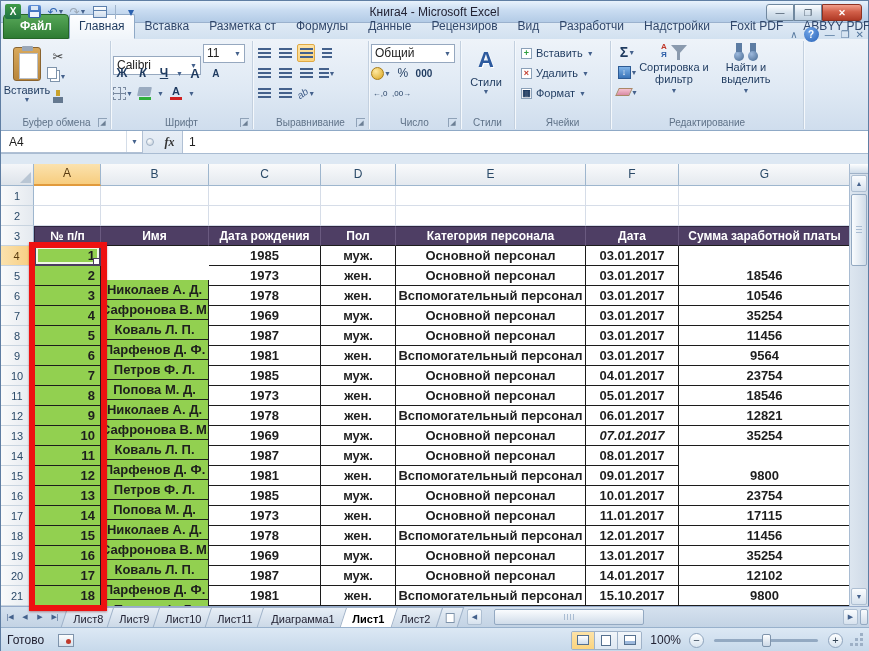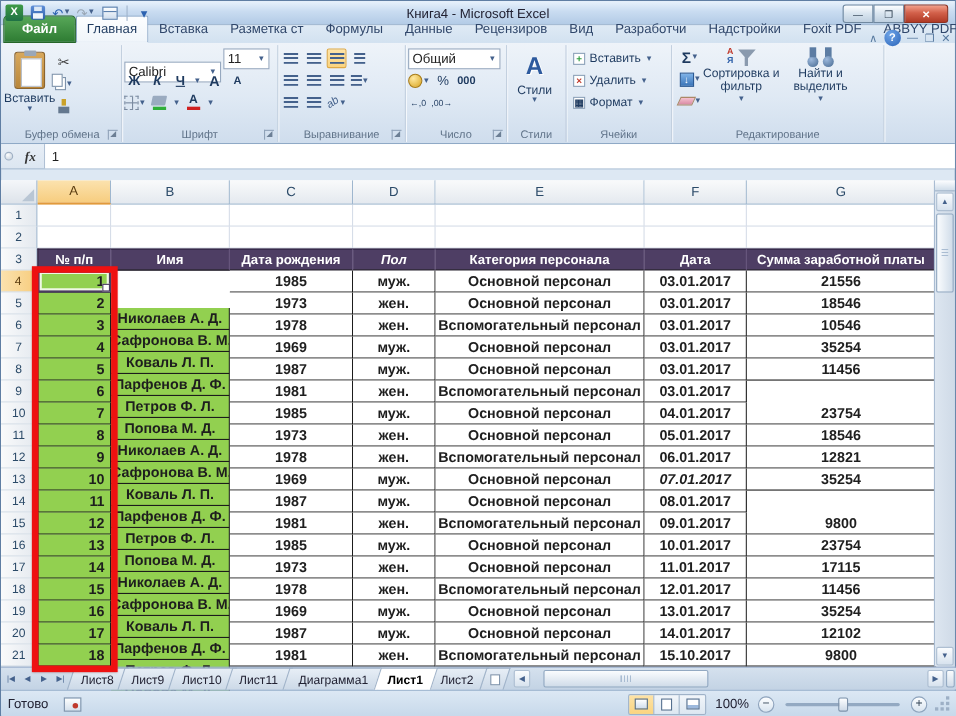--- a/index.html
+++ b/index.html
@@ -424,20 +424,24 @@
           <span class="dd">▼</span>
         </div>
       </div>
       <div class="rg-label">Редактирование</div>
     </div>
 
     <div style="flex:1;"></div>
   </div>
 
   <div class="formula-row">
+    <div class="namebox">
+        <span>A4</span>
+        <span class="dd">▼</span>
+      </div>
     <div class="fsplit">
         <i></i>
       </div>
     <div class="fxbtn">
         <span>fx</span>
       </div>
     <div class="fbar">
         <span>1</span>
       </div>
   </div>
@@ -474,34 +478,33 @@
           <div class="c empty" style="width: 75px;"></div>
           <div class="c empty" style="width: 190px;"></div>
           <div class="c empty" style="width: 93px;"></div>
           <div class="c empty" style="width: 172px;"></div>
         </div>
         <div class="grow">
           <div class="rowhead">3</div>
           <div class="c hdr first" style="width: 67px;">№ п/п</div>
           <div class="c hdr" style="width: 108px;">Имя</div>
           <div class="c hdr" style="width: 112px;">Дата рождения</div>
-          <div class="c hdr" style="width: 75px; font-style: italic;">Пол</div>
+          <div class="c hdr" style="width: 75px;">Пол</div>
           <div class="c hdr" style="width: 190px;">Категория персонала</div>
           <div class="c hdr" style="width: 93px;">Дата</div>
           <div class="c hdr" style="width: 172px;">Сумма заработной платы</div>
         </div>
         <div class="grow">
           <div class="rowhead sel">4</div>
           <div class="c data a-right first green active-cell" style="width: 67px;">1</div>
           <div class="c data a-left green" style="width: 108px;">Николаев А. Д.</div>
           <div class="c data a-center" style="width: 112px;">1985</div>
           <div class="c data a-center" style="width: 75px;">муж.</div>
           <div class="c data a-center" style="width: 190px;">Основной персонал</div>
           <div class="c data a-center" style="width: 93px;">03.01.2017</div>
-          <div class="c data a-center" style="width: 172px;">21556</div>
         </div>
         <div class="grow">
           <div class="rowhead">5</div>
           <div class="c data a-right first green" style="width: 67px;">2</div>
           <div class="c data a-left green" style="width: 108px;">Сафронова В. М.</div>
           <div class="c data a-center" style="width: 112px;">1973</div>
           <div class="c data a-center" style="width: 75px;">жен.</div>
           <div class="c data a-center" style="width: 190px;">Основной персонал</div>
           <div class="c data a-center" style="width: 93px;">03.01.2017</div>
           <div class="c data a-center" style="width: 172px;">18546</div>
@@ -537,20 +540,21 @@
           <div class="c data a-center" style="width: 172px;">11456</div>
         </div>
         <div class="grow">
           <div class="rowhead">9</div>
           <div class="c data a-right first green" style="width: 67px;">6</div>
           <div class="c data a-left green" style="width: 108px;">Попова М. Д.</div>
           <div class="c data a-center" style="width: 112px;">1981</div>
           <div class="c data a-center" style="width: 75px;">жен.</div>
           <div class="c data a-center" style="width: 190px;">Вспомогательный персонал</div>
           <div class="c data a-center" style="width: 93px;">03.01.2017</div>
+          <div class="c data a-center" style="width: 172px;">9564</div>
         </div>
         <div class="grow">
           <div class="rowhead">10</div>
           <div class="c data a-right first green" style="width: 67px;">7</div>
           <div class="c data a-left green" style="width: 108px;">Николаев А. Д.</div>
           <div class="c data a-center" style="width: 112px;">1985</div>
           <div class="c data a-center" style="width: 75px;">муж.</div>
           <div class="c data a-center" style="width: 190px;">Основной персонал</div>
           <div class="c data a-center" style="width: 93px;">04.01.2017</div>
           <div class="c data a-center" style="width: 172px;">23754</div>

